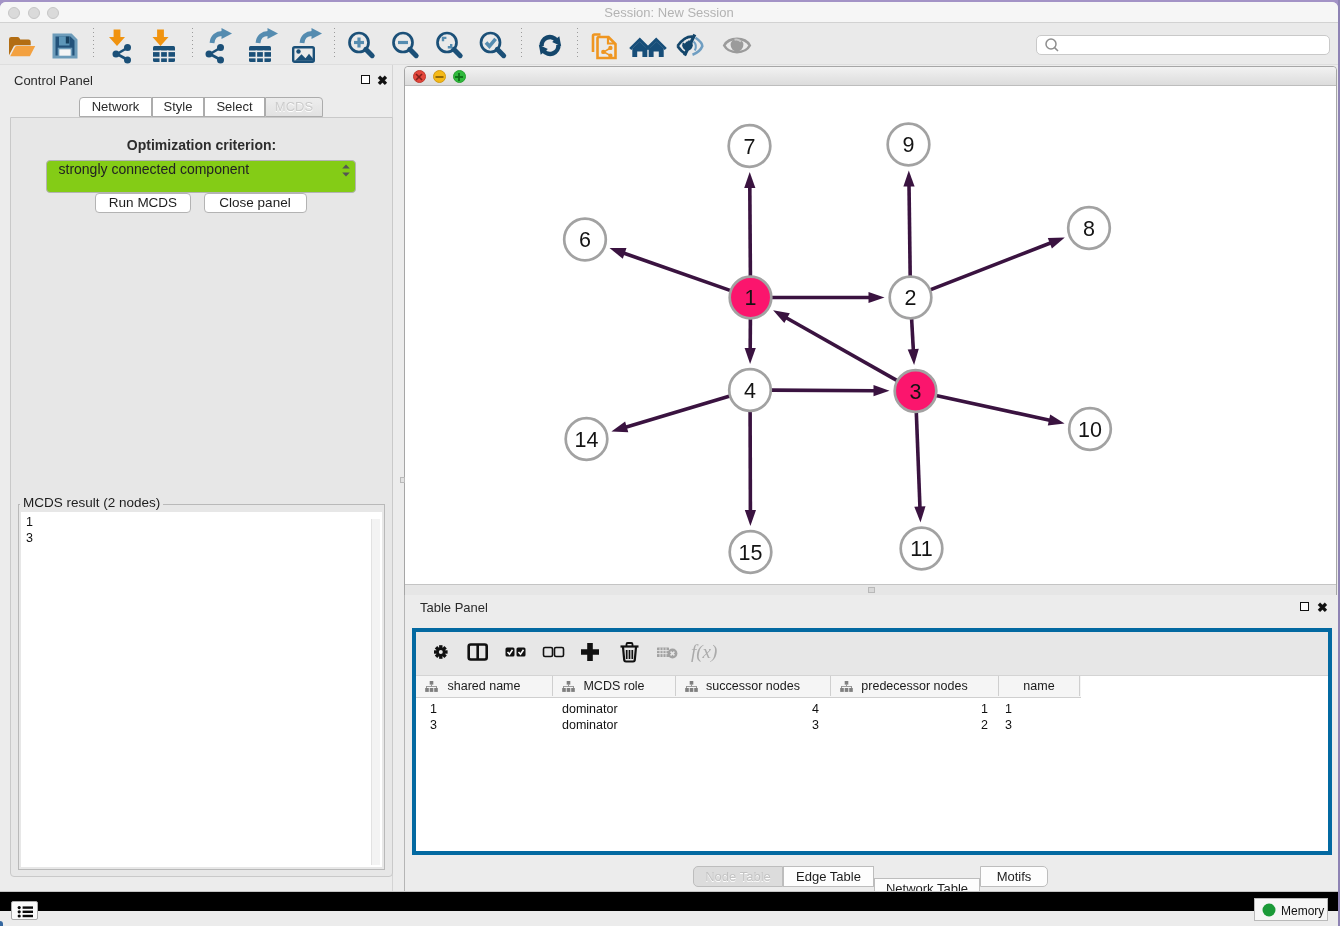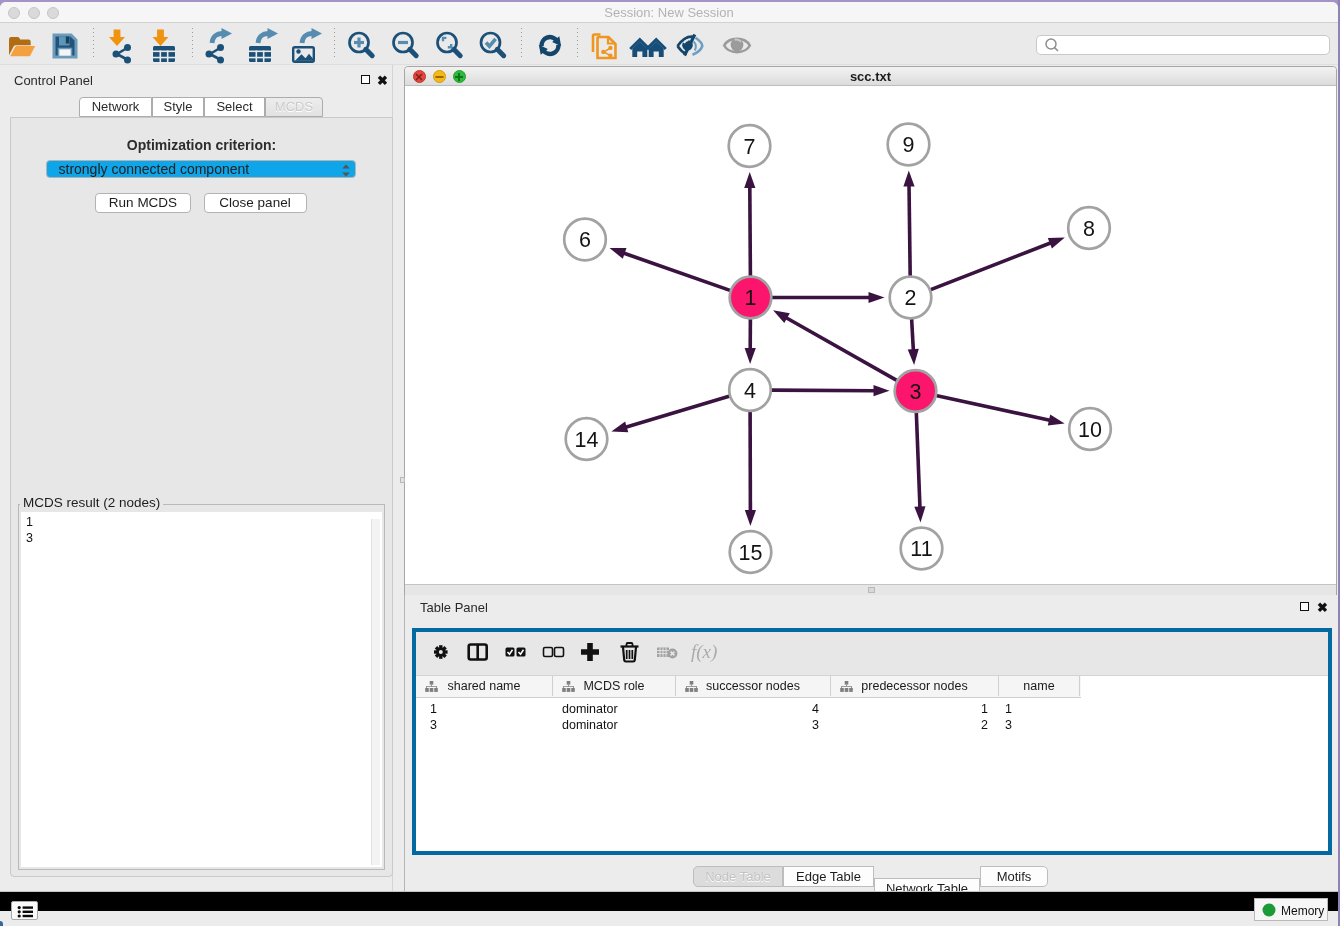--- a/index.html
+++ b/index.html
@@ -14,21 +14,21 @@
   #searchbox { position:absolute; left:1036px; top:11.5px; width:294px; height:20px; background:#fff; border:1px solid #c9c9c9; border-radius:5px; }
 
   
   #cpanel { left:0; top:63px; width:393px; height:826px; background:#ececec; border-right:1px solid #d4d4d4; position:absolute; }
   #cpanel .hdr { position:absolute; left:14px; top:7.5px; font-size:13px; color:#2a2a2a; }
   .sqicon { position:absolute; width:9px; height:9px; border:1.6px solid #111; background:#fff; }
   .xicon { position:absolute; font-size:13px; font-weight:bold; color:#111; line-height:10px; }
   .cptab { position:absolute; top:32px; height:20px; border:1px solid #acacac; background:#fff; font-size:13px; color:#2a2a2a; text-align:center; line-height:18px; }
   #cpcontent { position:absolute; left:10px; top:52px; width:383px; height:760px; background:#e7e7e7; border:1px solid #c9c9c9; border-radius:0 0 4px 4px; }
   #optlabel { position:absolute; left:0; width:100%; top:18.5px; text-align:center; font-size:14px; color:#2d2d2d;font-weight:bold; }
-  #dropdown { position:absolute; left:34.5px; top:42px; width:310px; height:18px; background:#0ea5e9; border:1px solid #b3b3b3; border-radius:4px; font-size:14px; color:#222; line-height:16.5px; padding-left:12px; }
+  #dropdown { position:absolute; left:34.5px; top:42px; width:310px; height:33px; background:#84cc16; border:1px solid #b3b3b3; border-radius:4px; font-size:14px; color:#222; line-height:16.5px; padding-left:12px; }
   .btn { position:absolute; top:74.5px; height:20px; background:#fff; border:1px solid #b3b3b3; border-radius:4px; font-size:13.5px; color:#1d1d1d; text-align:center; line-height:18px; }
   #groupbox { position:absolute; left:7px; top:385.5px; width:367px; height:366px; border:1px solid #b9b9b9; }
   #grouplabel { position:absolute; left:9px; top:376.5px; font-size:13.5px; color:#1d1d1d; background:#e7e7e7; padding:0 3px; }
   #gbwhite { position:absolute; left:2px; top:7px; right:2px; bottom:2px; background:#fff; }
   #gbscroll { position:absolute; right:2px; top:7px; width:9px; bottom:2px; background:#f3f3f3; border-left:1px solid #e2e2e2; }
   #gbtext { position:absolute; left:5px; top:2px; font-size:12.5px; color:#111; line-height:16px; }
 
   
   #netwin { left:404px; top:64px; width:933px; height:530px; border:1px solid #a6a6a6; border-radius:4px 4px 0 0; background:#fff; position:absolute; }
   #nettitle { position:absolute; left:0; top:0; width:100%; height:19px; background:linear-gradient(#f2f2f2,#dcdcdc); border-bottom:1px solid #bdbdbd; border-radius:4px 4px 0 0; }
@@ -226,21 +226,20 @@
           <g stroke="#80201a" stroke-width="1.6">
             <line x1="11" y1="7" x2="17" y2="13"></line>
             <line x1="17" y1="7" x2="11" y2="13"></line>
           </g>
           <line x1="30.5" y1="10" x2="38.5" y2="10" stroke="#8a6206" stroke-width="1.8"></line>
           <g stroke="#0e6e18" stroke-width="1.8">
             <line x1="50" y1="10" x2="58" y2="10"></line>
             <line x1="54" y1="6" x2="54" y2="14"></line>
           </g>
         </svg>
-      <div class="t">scc.txt</div>
     </div>
     <div style="position:absolute; left:0; top:19px; width:931px; height:498px; background:#fff;">
       <svg id="graph" width="931" height="498" xmlns="http://www.w3.org/2000/svg" font-family="&quot;Liberation Sans&quot;,sans-serif">
           <line x1="345.4" y1="190.5" x2="344.8" y2="100.0" stroke="#3a1340" stroke-width="3.6"></line>
           <polygon points="344.7,86.0 350.4,102.0 339.2,102.0" fill="#3a1340"></polygon>
           <line x1="325.7" y1="204.6" x2="217.7" y2="166.7" stroke="#3a1340" stroke-width="3.6"></line>
           <polygon points="204.5,162.1 221.5,162.1 217.8,172.7" fill="#3a1340"></polygon>
           <line x1="366.5" y1="211.5" x2="465.5" y2="211.5" stroke="#3a1340" stroke-width="3.6"></line>
           <polygon points="479.5,211.5 463.5,217.1 463.5,205.9" fill="#3a1340"></polygon>
           <line x1="345.4" y1="232.5" x2="345.2" y2="264.0" stroke="#3a1340" stroke-width="3.6"></line>

